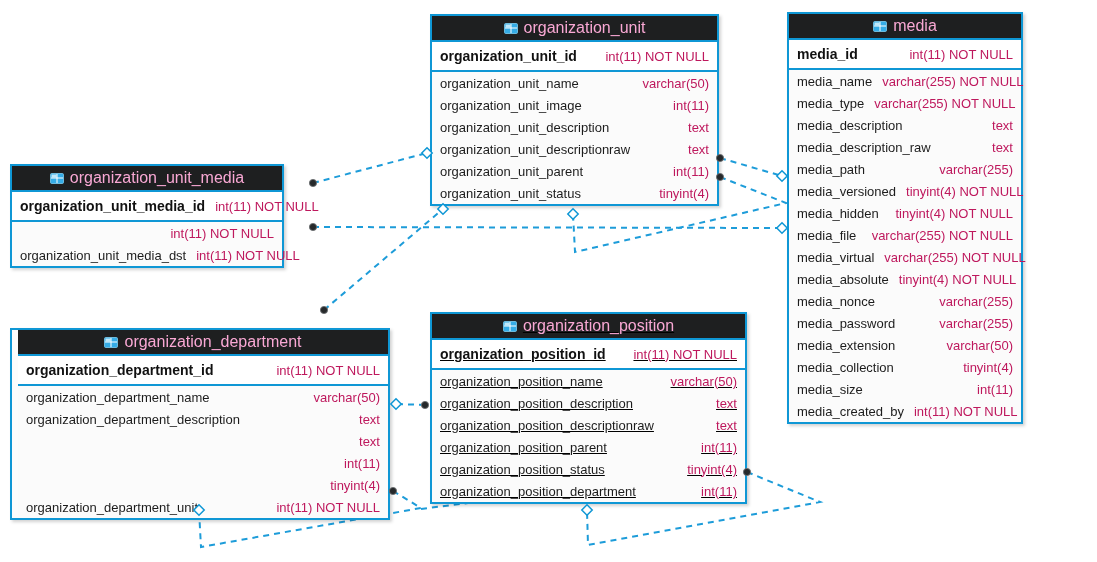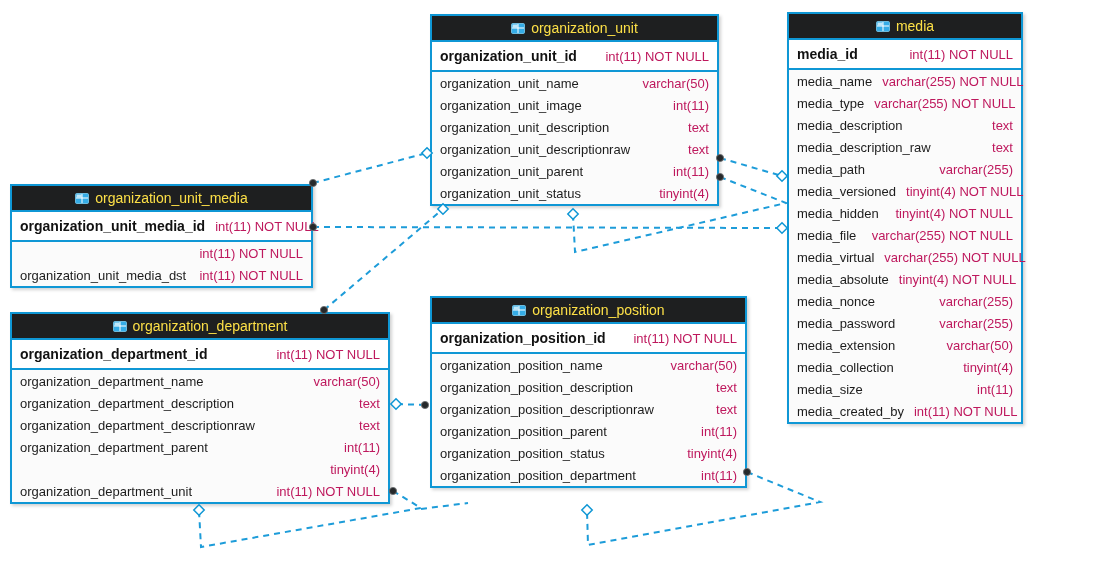--- a/index.html
+++ b/index.html
@@ -9,22 +9,22 @@
   }
   svg.rel{position:absolute;left:0;top:0;width:1097px;height:562px;}
   #rel-lines{z-index:1;}
   #rel-glyphs{z-index:3;pointer-events:none;}
   .db-table{
     position:absolute;z-index:2;background:#fcfcfc;
     border:2px solid #0f97d5;box-shadow:2px 2px 3px rgba(0,0,0,0.18);
     box-sizing:border-box;
   }
   .db-header{
-    height:26px;background:#1e1f20;color:#fde047;display:flex;align-items:center;
-    justify-content:center;font-size:14px;gap:6px;border-bottom:2px solid #0f97d5;
+    height:26px;background:#1e1f20;color:#f9a8d4;display:flex;align-items:center;
+    justify-content:center;font-size:16px;gap:6px;border-bottom:2px solid #0f97d5;
     box-sizing:border-box;white-space:nowrap;
   }
   .pk-row{
     height:30px;background:#ffffff;display:flex;align-items:center;
     padding:0 8px;border-bottom:2px solid #0f97d5;box-sizing:border-box;
   }
   .pk-row .col-name{font-weight:bold;font-size:14px;color:#111;}
   .col-row{
     height:22px;display:flex;align-items:center;padding:0 8px;box-sizing:border-box;
     background:#fbfbfb;
@@ -176,21 +176,21 @@
       </div>
       <div class="col-row">
         <span class="col-name">media_size</span>
         <span class="col-type">int(11)</span>
       </div>
       <div class="col-row">
         <span class="col-name">media_created_by</span>
         <span class="col-type">int(11) NOT NULL</span>
       </div>
     </div>
-    <div class="db-table" style="left: 10px; top: 184px; width: 303px;">
+    <div class="db-table" style="left: 10px; top: 164px; width: 274px;">
       <div class="db-header">
         <svg width="14" height="11" viewBox="0 0 14 11">
           <rect x="0.5" y="0.5" width="13" height="10" rx="1.2" fill="#35ace6" stroke="#7fd0f2" stroke-width="0.8"></rect>
           <rect x="1.5" y="1.5" width="5" height="3" fill="#bfe8fa"></rect>
           <line x1="1" y1="5" x2="13" y2="5" stroke="#ffffff" stroke-width="1"></line>
           <line x1="7" y1="1" x2="7" y2="10" stroke="#ffffff" stroke-width="1"></line>
         </svg>
         <span>organization_unit_media</span>
       </div>
       <div class="pk-row">
@@ -198,21 +198,21 @@
         <span class="col-type">int(11) NOT NULL</span>
       </div>
       <div class="col-row">
         <span class="col-type">int(11) NOT NULL</span>
       </div>
       <div class="col-row">
         <span class="col-name">organization_unit_media_dst</span>
         <span class="col-type">int(11) NOT NULL</span>
       </div>
     </div>
-    <div class="db-table" style="left: 10px; top: 312px; width: 380px;">
+    <div class="db-table" style="left: 10px; top: 328px; width: 380px; padding-left: 6px;">
       <div class="db-header">
         <svg width="14" height="11" viewBox="0 0 14 11">
           <rect x="0.5" y="0.5" width="13" height="10" rx="1.2" fill="#35ace6" stroke="#7fd0f2" stroke-width="0.8"></rect>
           <rect x="1.5" y="1.5" width="5" height="3" fill="#bfe8fa"></rect>
           <line x1="1" y1="5" x2="13" y2="5" stroke="#ffffff" stroke-width="1"></line>
           <line x1="7" y1="1" x2="7" y2="10" stroke="#ffffff" stroke-width="1"></line>
         </svg>
         <span>organization_department</span>
       </div>
       <div class="pk-row">
@@ -221,36 +221,34 @@
       </div>
       <div class="col-row">
         <span class="col-name">organization_department_name</span>
         <span class="col-type">varchar(50)</span>
       </div>
       <div class="col-row">
         <span class="col-name">organization_department_description</span>
         <span class="col-type">text</span>
       </div>
       <div class="col-row">
-        <span class="col-name">organization_department_descriptionraw</span>
-        <span class="col-type">text</span>
-      </div>
-      <div class="col-row">
-        <span class="col-name">organization_department_parent</span>
+        <span class="col-type">text</span>
+      </div>
+      <div class="col-row">
         <span class="col-type">int(11)</span>
       </div>
       <div class="col-row">
         <span class="col-type">tinyint(4)</span>
       </div>
       <div class="col-row">
         <span class="col-name">organization_department_unit</span>
         <span class="col-type">int(11) NOT NULL</span>
       </div>
     </div>
-    <div class="db-table" style="left: 430px; top: 296px; width: 317px;">
+    <div class="db-table" style="left: 430px; top: 312px; width: 317px; text-decoration: underline;">
       <div class="db-header">
         <svg width="14" height="11" viewBox="0 0 14 11">
           <rect x="0.5" y="0.5" width="13" height="10" rx="1.2" fill="#35ace6" stroke="#7fd0f2" stroke-width="0.8"></rect>
           <rect x="1.5" y="1.5" width="5" height="3" fill="#bfe8fa"></rect>
           <line x1="1" y1="5" x2="13" y2="5" stroke="#ffffff" stroke-width="1"></line>
           <line x1="7" y1="1" x2="7" y2="10" stroke="#ffffff" stroke-width="1"></line>
         </svg>
         <span>organization_position</span>
       </div>
       <div class="pk-row">

